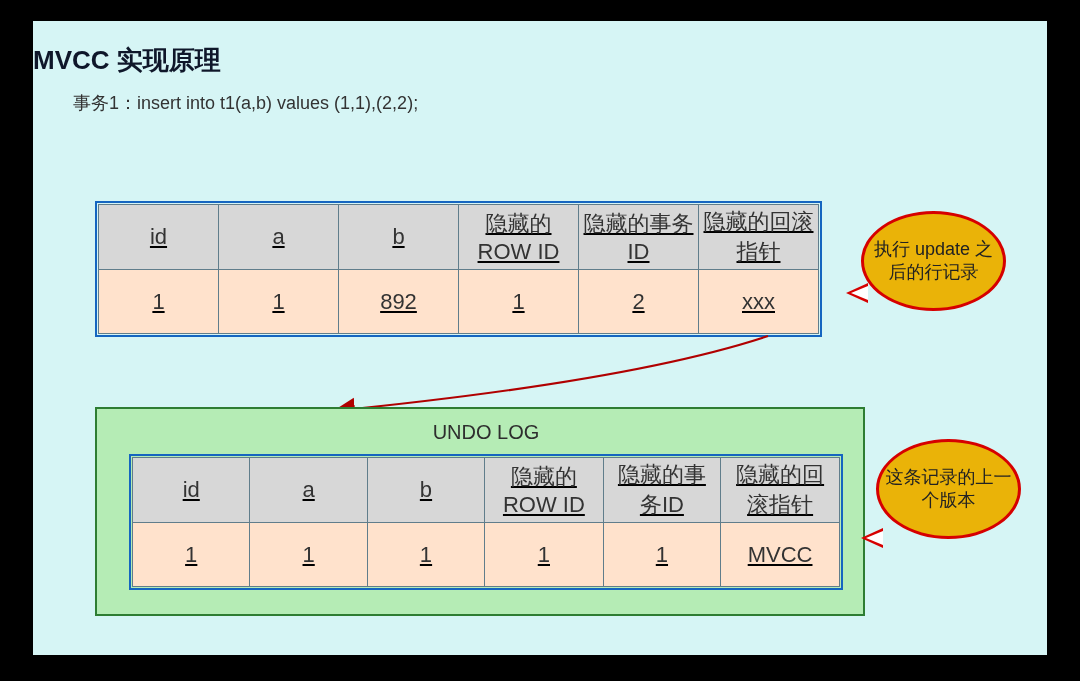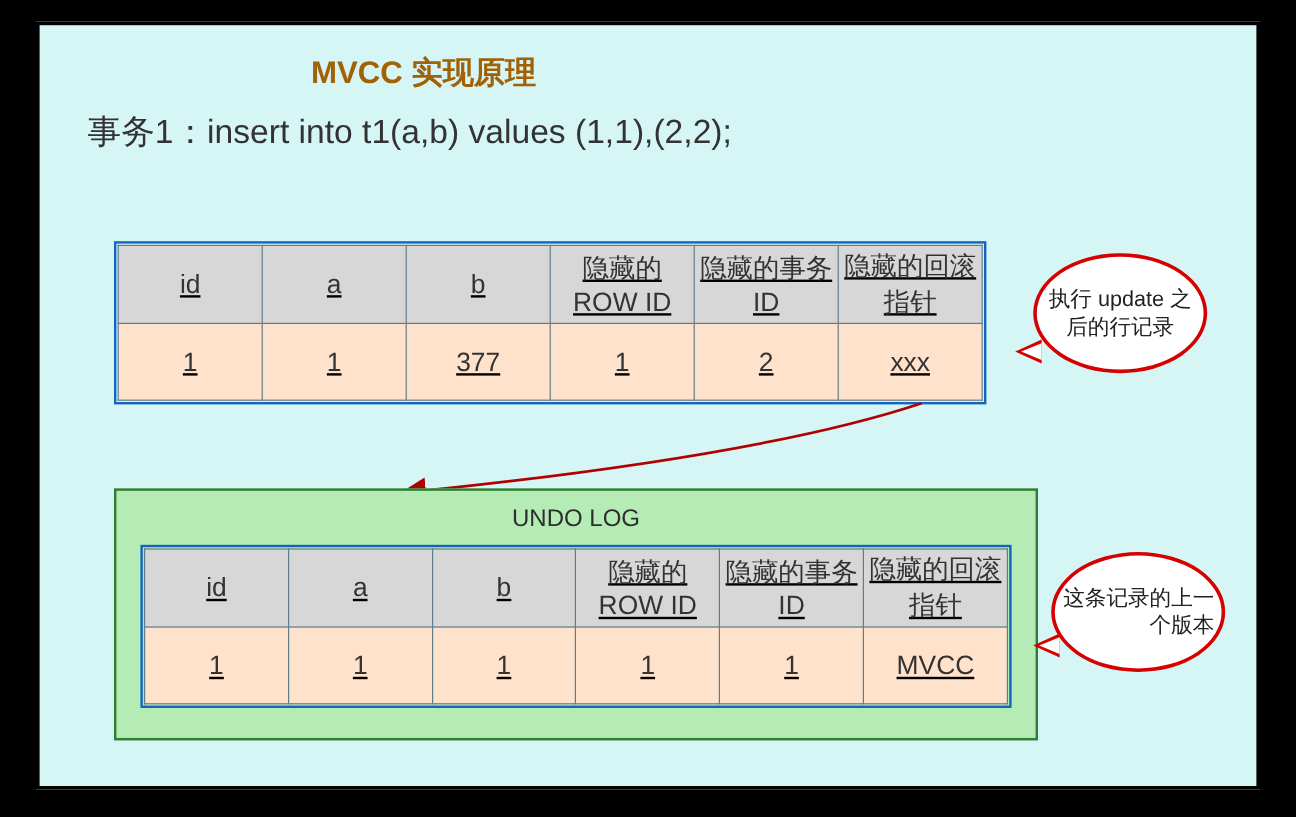--- a/index.html
+++ b/index.html
@@ -17,30 +17,30 @@
     width: 1020px;
     height: 640px;
     background: #d6f5f5;
     border: 3px solid #000;
   }
   .title {
     position: absolute;
     top: 22px;
     left: 0;
     width: 640px;
-    text-align: center;
+    text-align: left;
     font-weight: bold;
     font-size: 26px;
-    color: #a16207;
+    color: #0f172a;
   }
   .stmts {
     position: absolute;
     top: 70px;
     left: 40px;
-    font-size: 28px;
+    font-size: 18px;
     color: #333;
     line-height: 1.35;
   }
   table.data {
     border-collapse: collapse;
     table-layout: fixed;
     text-decoration: underline;
   }
   table.data th, table.data td {
     border: 1.5px solid #607d8b;
@@ -62,52 +62,52 @@
     border: 2px solid #1565c0;
     padding: 1px;
   }
   .undo-box {
     position: absolute;
     top: 386px;
     left: 62px;
     width: 770px;
     border: 2px solid #2e7d32;
     background: #b5ecb5;
-    padding: 10px 20px 20px 20px;
+    padding: 10px 20px 20px 32px;
   }
   .undo-title {
     text-align: center;
     font-size: 20px;
     color: #2e2e2e;
     margin-bottom: 10px;
     margin-top: 2px;
   }
   .table2-wrap {
     border: 2px solid #1565c0;
     padding: 1px;
     display: inline-block;
   }
   .callout {
     position: absolute;
     width: 145px;
     height: 100px;
-    background: #ffffff;
+    background: #eab308;
     border: 3px solid #d60000;
     border-radius: 50%;
     display: flex;
     align-items: center;
     justify-content: center;
     text-align: center;
     font-size: 18px;
     line-height: 1.3;
     color: #222;
     padding: 6px;
   }
   .callout1 { top: 190px; left: 828px; }
-  .callout2 { top: 439px; left: 843px; text-align: right; }
+  .callout2 { top: 418px; left: 843px; }
   
   .tail1a, .tail1b, .tail2a, .tail2b {
     position: absolute;
     width: 0; height: 0;
     border-style: solid;
   }
   .tail1a {
     top: 262px; left: 813px;
     border-width: 10px 22px 10px 0;
     border-color: transparent #d60000 transparent transparent;
@@ -156,21 +156,21 @@
         <th>id</th>
         <th>a</th>
         <th>b</th>
         <th>隐藏的ROW ID</th>
         <th>隐藏的事务ID</th>
         <th>隐藏的回滚指针</th>
       </tr>
       <tr>
         <td>1</td>
         <td>1</td>
-        <td>377</td>
+        <td>892</td>
         <td>1</td>
         <td>2</td>
         <td>xxx</td>
       </tr>
     </tbody>
       </table>
   </div>
 
   <svg class="arrow">
     <defs>

